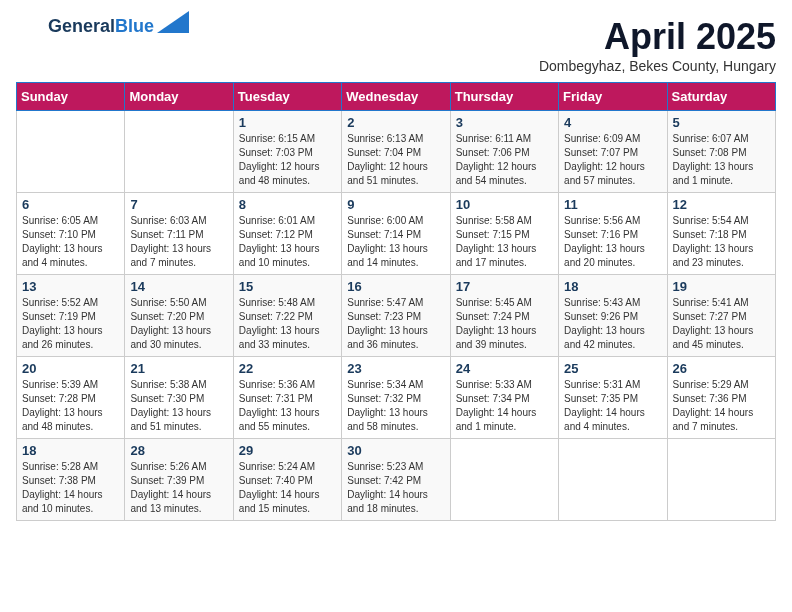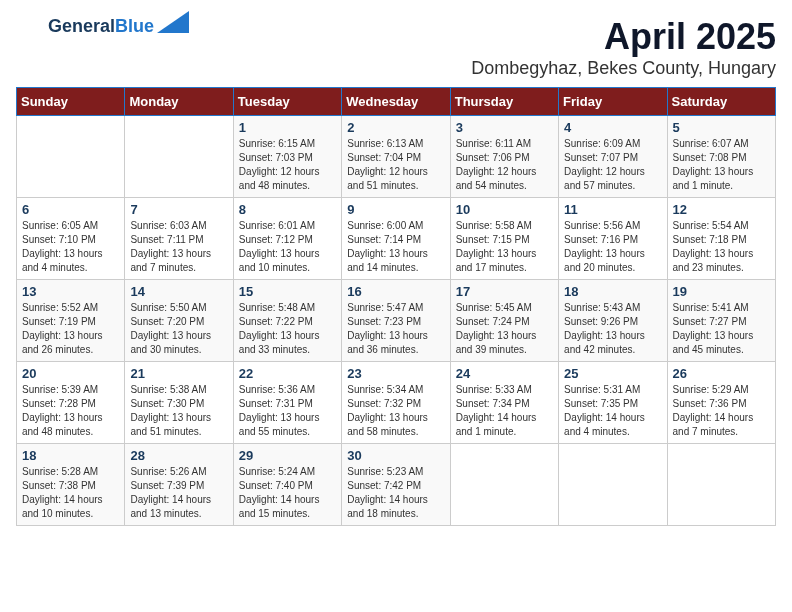--- a/index.html
+++ b/index.html
@@ -38,30 +38,30 @@
     }
     .title-area {
       text-align: right;
     }
     .month-title {
       font-size: 36px;
       font-weight: bold;
       color: #0f172a;
     }
     .location-title {
-      font-size: 18px;
+      font-size: 14px;
       color: #333;
     }
     table {
       width: 100%;
       border-collapse: collapse;
       table-layout: fixed;
     }
     thead tr th {
-      background: #7f1d1d;
+      background: #be185d;
       color: #fff;
       font-size: 13px;
       font-weight: bold;
       padding: 6px 4px;
       text-align: left;
       border: 1px solid #2277cc;
     }
     tbody tr td {
       border: 1px solid #ccc;
       vertical-align: top;

